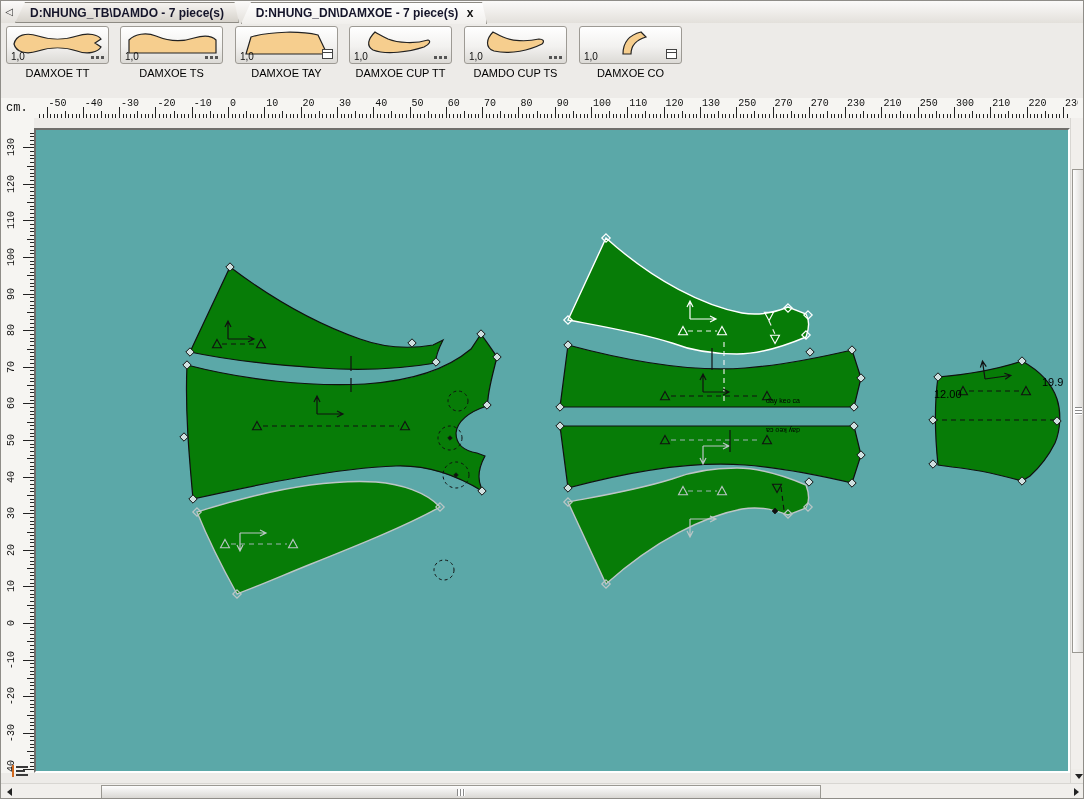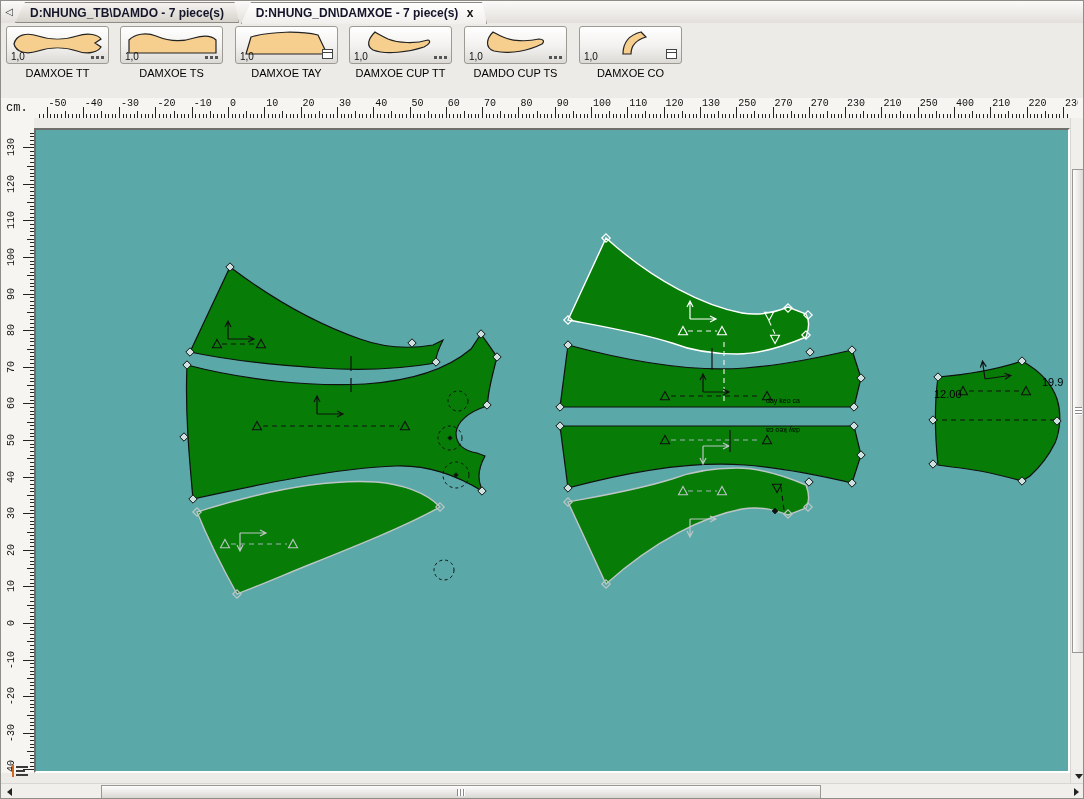--- a/index.html
+++ b/index.html
@@ -450,21 +450,21 @@
         <div class="htick" style="left: 887.33px;"></div>
         <div class="htick" style="left: 890.96px;"></div>
         <div class="htick" style="left: 894.59px;"></div>
         <div class="htick" style="left: 898.22px;"></div>
         <div class="htick mid" style="left: 901.85px;"></div>
         <div class="htick" style="left: 905.48px;"></div>
         <div class="htick" style="left: 909.11px;"></div>
         <div class="htick" style="left: 912.74px;"></div>
         <div class="htick" style="left: 916.37px;"></div>
         <div class="htick major" style="left: 920px;"></div>
-        <span class="hlabel" style="left: 922px;">400</span>
+        <span class="hlabel" style="left: 922px;">300</span>
         <div class="htick" style="left: 923.63px;"></div>
         <div class="htick" style="left: 927.26px;"></div>
         <div class="htick" style="left: 930.89px;"></div>
         <div class="htick" style="left: 934.52px;"></div>
         <div class="htick mid" style="left: 938.15px;"></div>
         <div class="htick" style="left: 941.78px;"></div>
         <div class="htick" style="left: 945.41px;"></div>
         <div class="htick" style="left: 949.04px;"></div>
         <div class="htick" style="left: 952.67px;"></div>
         <div class="htick major" style="left: 956.3px;"></div>

